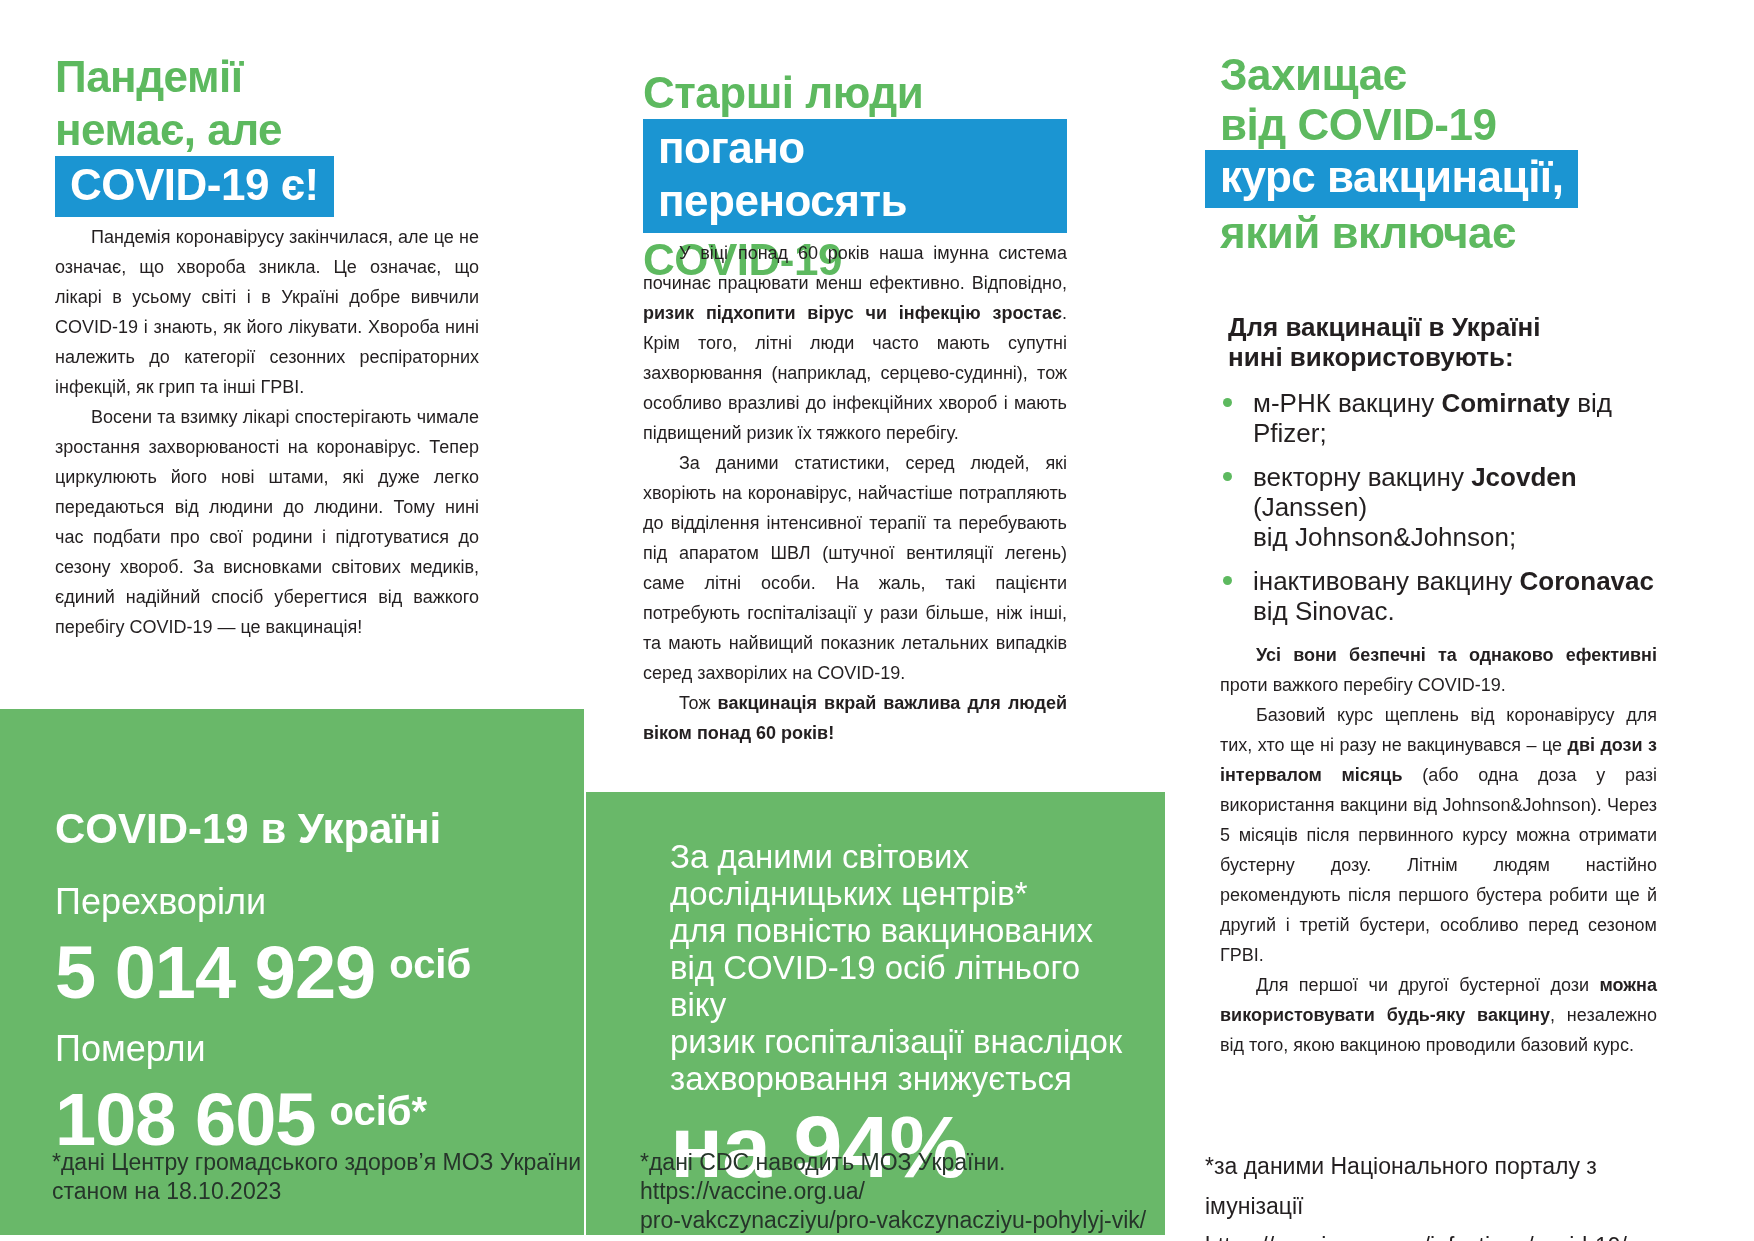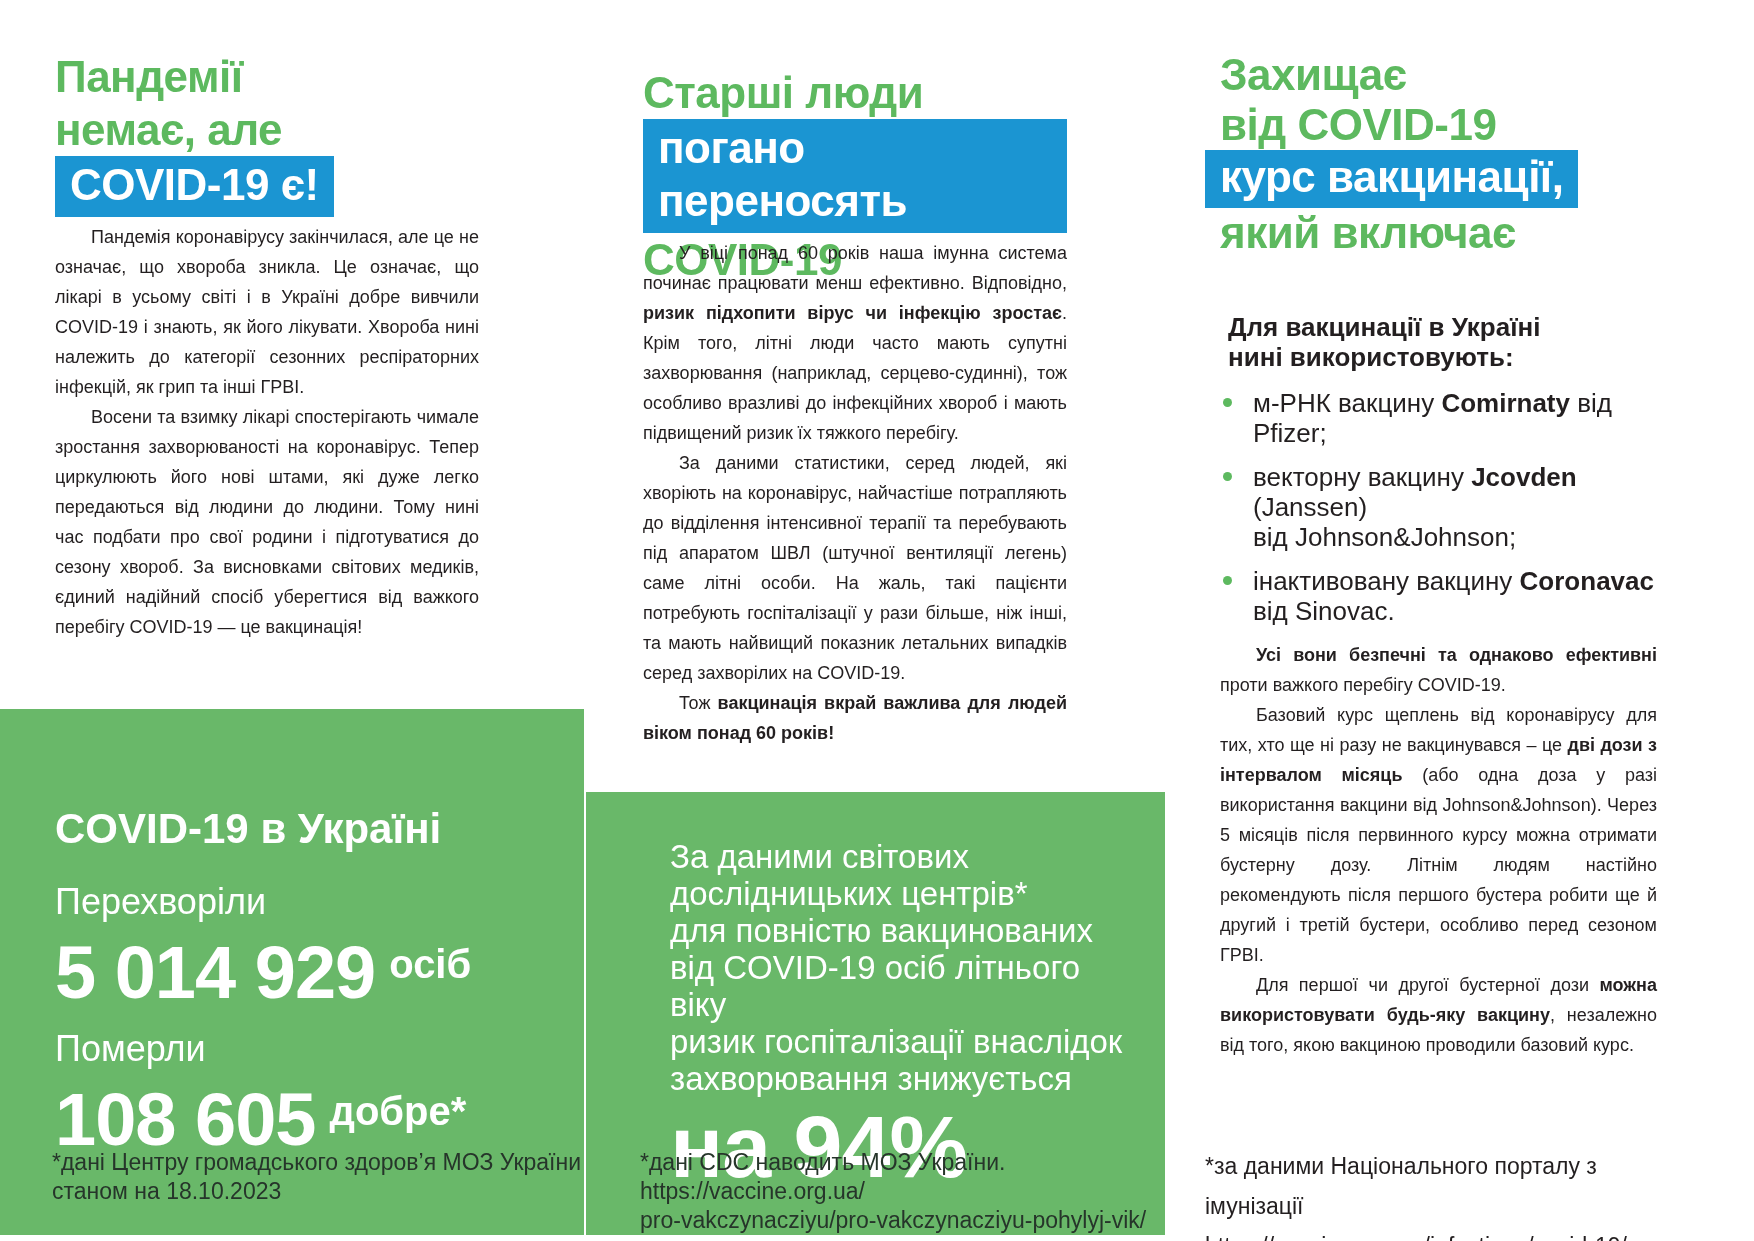--- a/index.html
+++ b/index.html
@@ -132,21 +132,21 @@
 
   <div class="green-box box-1">
     <div class="box-1-inner">
       <div class="box1-title">COVID-19 в Україні</div>
       <div class="stat">
         <div class="stat-label">Перехворіли</div>
         <div class="stat-value"><span>5 014 929</span><span class="stat-unit">осіб</span></div>
       </div>
       <div class="stat">
         <div class="stat-label">Померли</div>
-        <div class="stat-value"><span>108 605</span><span class="stat-unit">добре*</span></div>
+        <div class="stat-value"><span>108 605</span><span class="stat-unit">осіб*</span></div>
       </div>
     </div>
     <div class="box-footnote fn-1">*дані Центру громадського здоров’я МОЗ України
 станом на 18.10.2023</div>
   </div>
 
   <div class="green-box box-2">
     <div class="box-2-inner">
       <div class="box2-text">За даними світових
 дослідницьких центрів*

